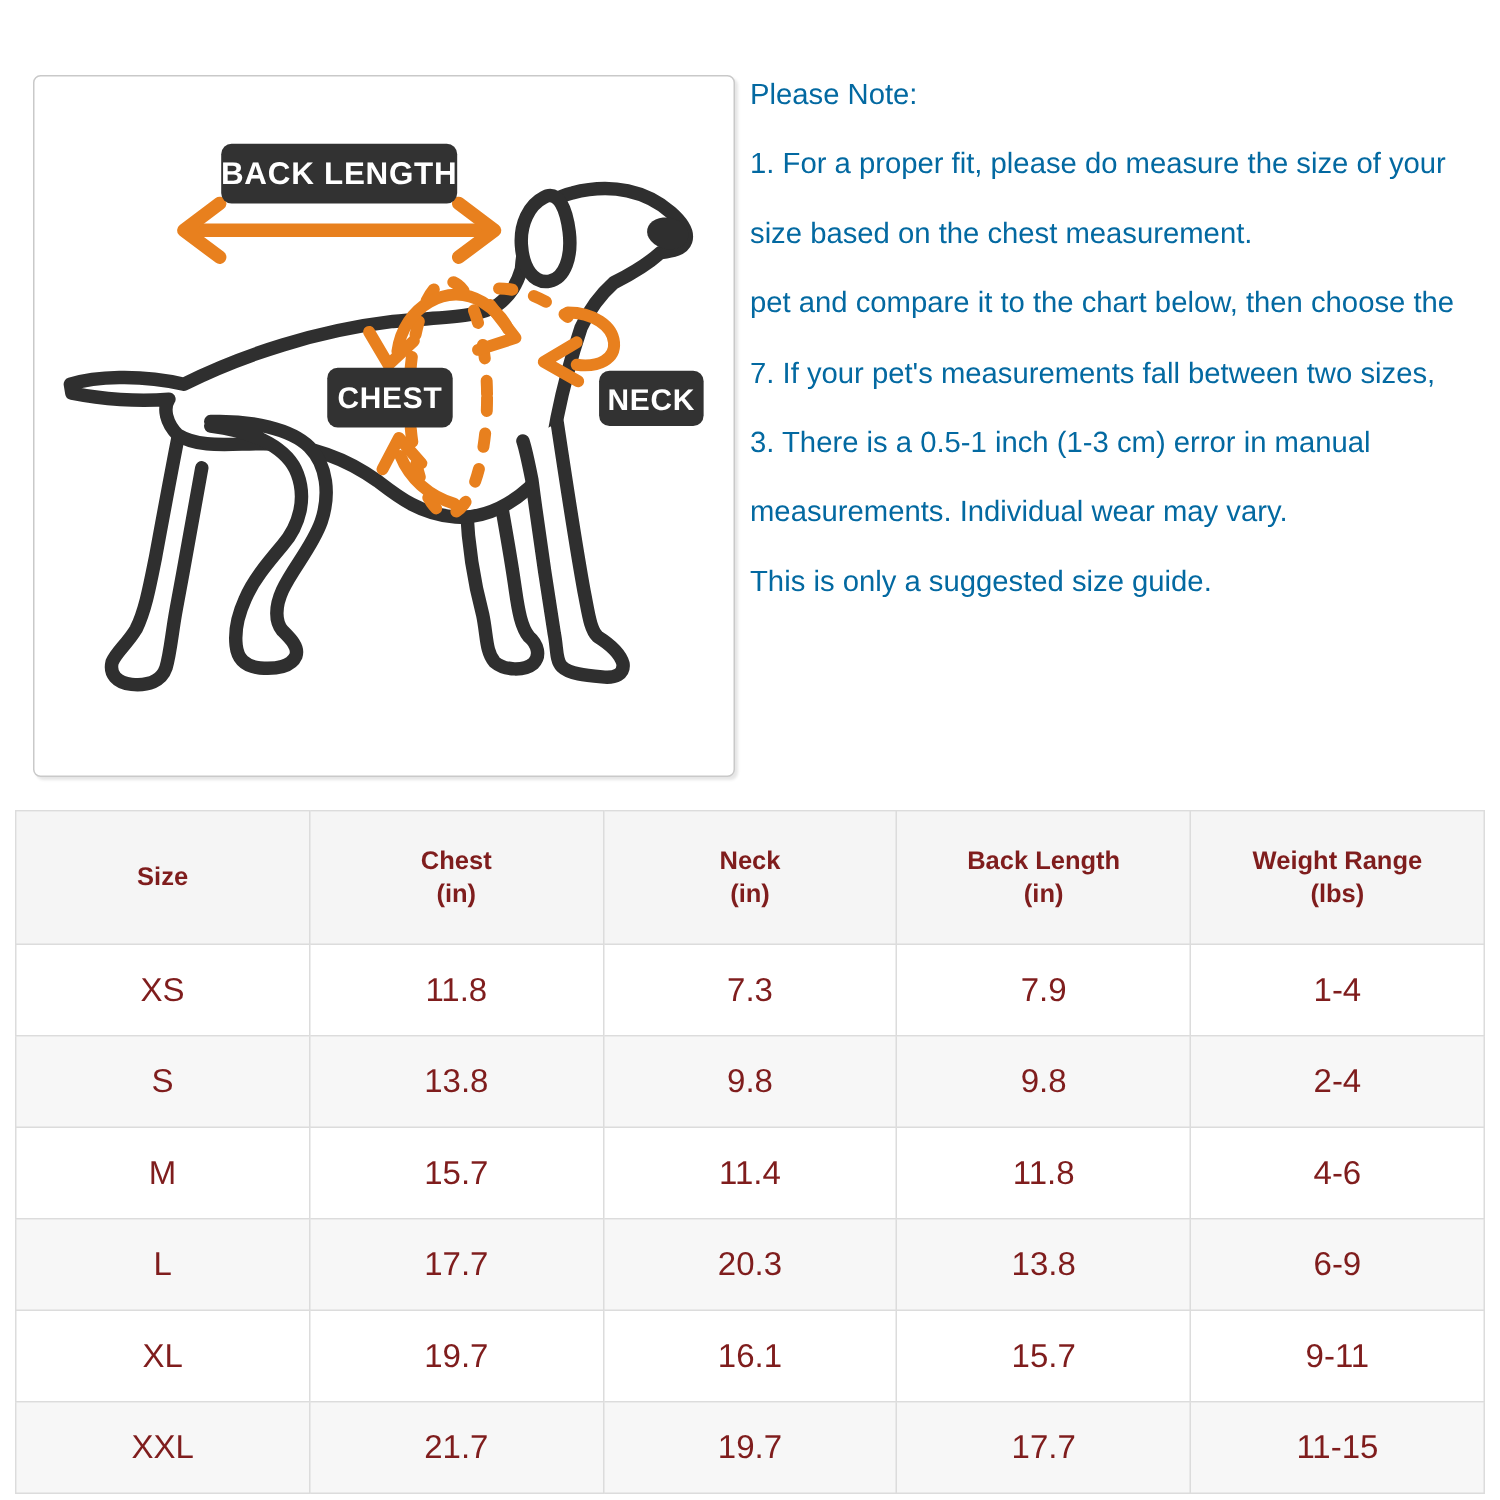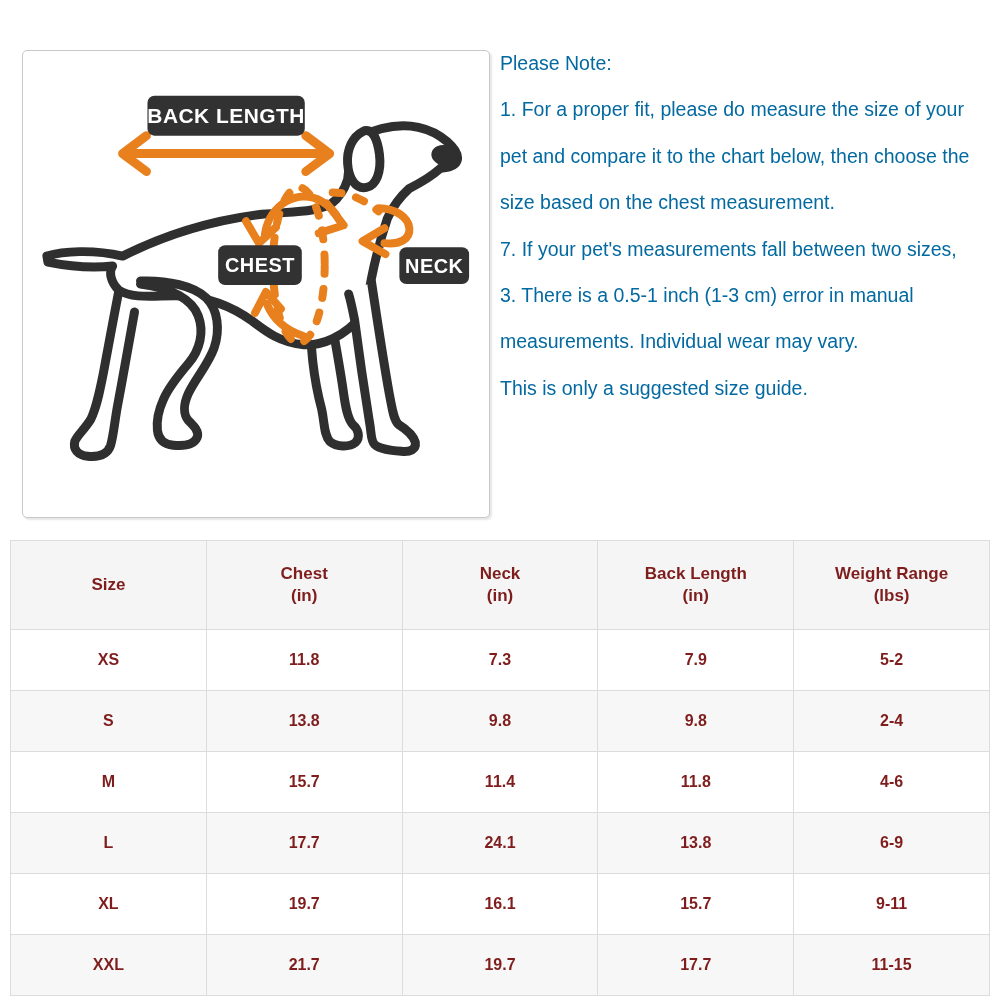--- a/index.html
+++ b/index.html
@@ -26,21 +26,21 @@
   #notes{position:absolute;left:500px;top:40px;width:498px;color:#0369a1;
          font-size:19.5px;line-height:46.4px;}
   .note-line{white-space:nowrap;}
 
   
   #size-table{position:absolute;left:10px;top:540px;width:980px;
               border-collapse:collapse;table-layout:fixed;color:#7f1d1d;}
   #size-table th,#size-table td{border:1px solid #dcdcdc;text-align:center;
               vertical-align:middle;padding:0;}
   #size-table th{height:88px;background:#f5f5f5;font-size:17px;font-weight:bold;line-height:22px;}
-  #size-table td{height:60px;font-size:16px;font-weight:bold;background:#ffffff;}
+  #size-table td{height:60px;font-size:22px;font-weight:normal;background:#ffffff;}
   #size-table tbody tr:nth-child(even) td{background:#f7f7f7;}
   .hdr-unit:empty{display:none;}
 </style>
 </head>
 <body>
 
 <div id="page">
 
   <div id="diagram-box">
     <svg width="466" height="466" viewBox="0 0 468 468">
@@ -122,22 +122,22 @@
 
         <rect class="tag-rect" x="378" y="197" width="70" height="37" rx="7"></rect>
         <text class="tag-text" x="413" y="223" font-size="20">NECK</text>
       </g>
     </svg>
   </div>
 
   <div id="notes">
     <div class="note-line">Please Note:</div>
     <div class="note-line">1. For a proper fit, please do measure the size of your</div>
+    <div class="note-line">size based on the chest measurement.</div>
     <div class="note-line">pet and compare it to the chart below, then choose the</div>
-    <div class="note-line">size based on the chest measurement.</div>
     <div class="note-line">7. If your pet's measurements fall between two sizes,</div>
     <div class="note-line">3. There is a 0.5-1 inch (1-3 cm) error in manual</div>
     <div class="note-line">measurements. Individual wear may vary.</div>
     <div class="note-line">This is only a suggested size guide.</div>
   </div>
 
   <table id="size-table">
     <thead>
       <tr>
         <th>
@@ -161,40 +161,40 @@
           <div class="hdr-unit">(lbs)</div>
         </th>
       </tr>
     </thead>
     <tbody>
       <tr>
         <td>XS</td>
         <td>11.8</td>
         <td>7.3</td>
         <td>7.9</td>
-        <td>5-2</td>
+        <td>1-4</td>
       </tr>
       <tr>
         <td>S</td>
         <td>13.8</td>
         <td>9.8</td>
         <td>9.8</td>
         <td>2-4</td>
       </tr>
       <tr>
         <td>M</td>
         <td>15.7</td>
         <td>11.4</td>
         <td>11.8</td>
         <td>4-6</td>
       </tr>
       <tr>
         <td>L</td>
         <td>17.7</td>
-        <td>24.1</td>
+        <td>20.3</td>
         <td>13.8</td>
         <td>6-9</td>
       </tr>
       <tr>
         <td>XL</td>
         <td>19.7</td>
         <td>16.1</td>
         <td>15.7</td>
         <td>9-11</td>
       </tr>

